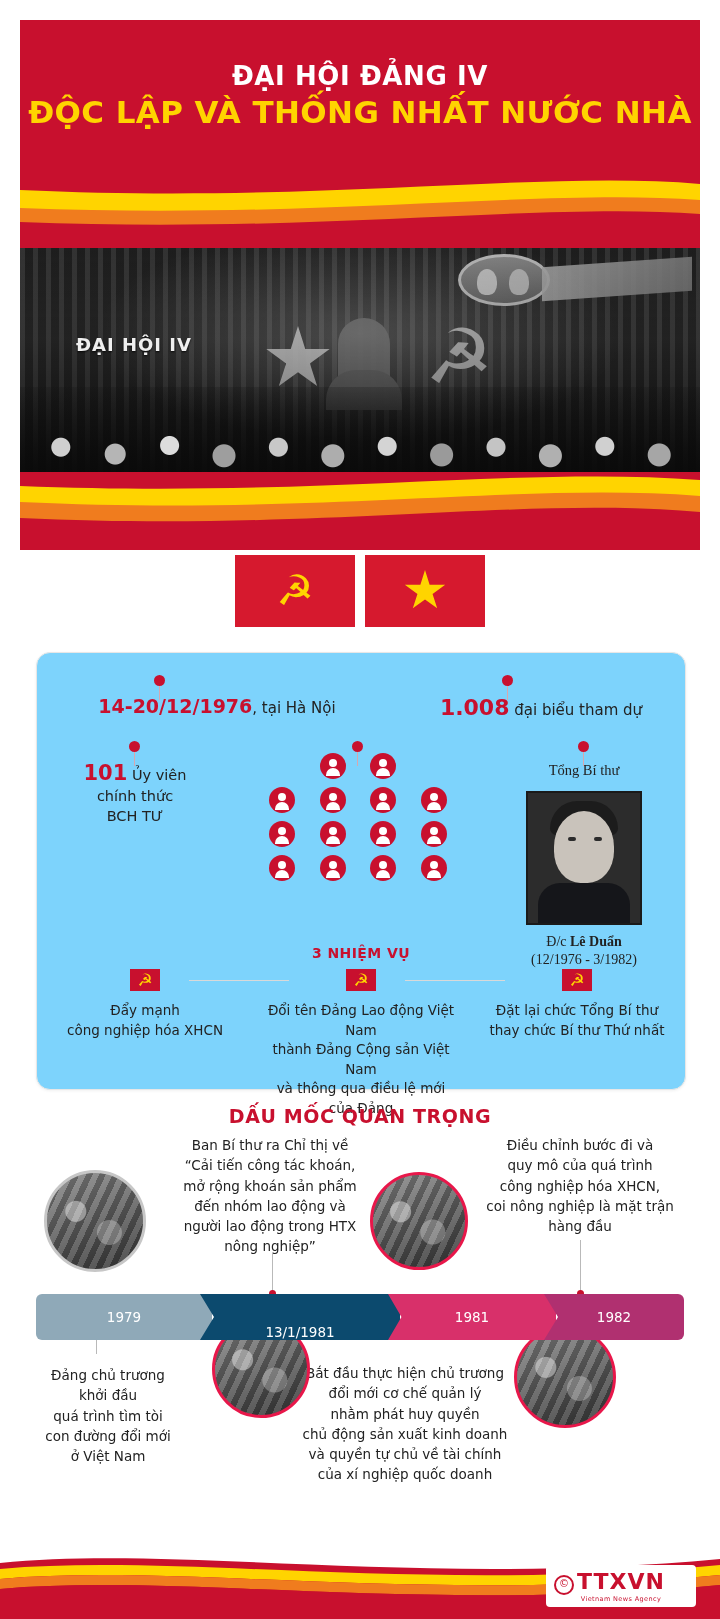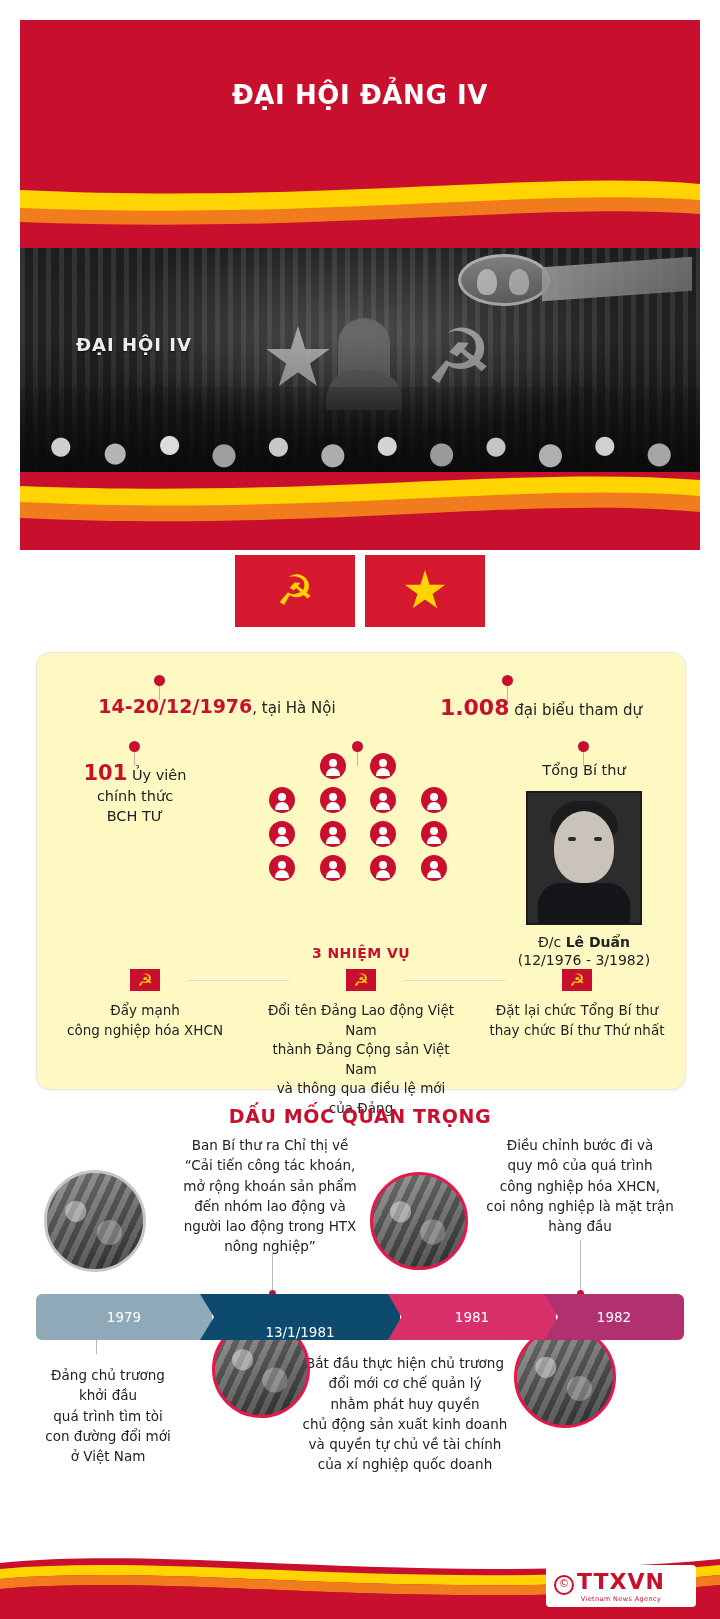--- a/index.html
+++ b/index.html
@@ -138,21 +138,21 @@
   }
   .flag .hs{color:#ffd400;font-size:42px;line-height:42px;}
   .flag .star{
     width:42px;height:42px;background:#ffd400;
     clip-path:polygon(50% 0%,61% 35%,98% 35%,68% 57%,79% 91%,50% 70%,21% 91%,32% 57%,2% 35%,39% 35%);
   }
 
   
   .card{
     position:absolute;left:36px;top:652px;width:648px;height:436px;
-    background:#fef9c3;border:1px solid #e7e7e7;border-radius:14px;
+    background:#7dd3fc;border:1px solid #e7e7e7;border-radius:14px;
     box-shadow:0 1px 3px rgba(0,0,0,.06);
   }
   .dot{
     width:11px;height:11px;border-radius:50%;background:#c8102e;
     position:absolute;
   }
   .dot:after{
     content:"";position:absolute;left:5px;top:11px;width:1px;height:14px;background:#d8a7ae;
   }
   .stat-num{color:#c8102e;font-weight:bold;}
@@ -160,21 +160,21 @@
   .row1{position:absolute;left:0;top:22px;width:648px;display:flex;}
   .r1a{width:360px;text-align:center;position:relative;}
   .r1b{width:288px;text-align:center;position:relative;}
   .r1-text{font-size:15px;color:#222;margin-top:20px;}
   .r1-text .stat-num{font-size:19px;}
 
   .row2{position:absolute;left:0;top:88px;width:648px;display:flex;}
   .col{position:relative;text-align:center;}
   .c1{width:196px;}
   .c2{width:250px;}
-  .c3{width:202px;}
+  .c3{width:202px;font-family:Liberation Serif, serif;}
   .col .lbl{font-size:14.5px;color:#222;line-height:1.35;margin-top:18px;}
   .col .lbl .stat-num{font-size:21px;}
 
   .people{
     margin:12px auto 0;width:196px;
     display:grid;grid-template-columns:repeat(4,1fr);gap:8px 6px;
     justify-items:center;
   }
   .person{
     width:26px;height:26px;border-radius:50%;background:#c8102e;position:relative;
@@ -286,20 +286,21 @@
   .logo .sub{color:#c8102e;font-size:6.5px;letter-spacing:.4px;margin-top:1px;}
 </style>
 </head>
 <body>
 
 <div class="page">
 
   <div class="header">
     <div class="header-inner">
       <div class="title1">ĐẠI HỘI ĐẢNG IV</div>
+      <div class="title2">ĐỘC LẬP VÀ THỐNG NHẤT NƯỚC NHÀ</div>
     </div>
   </div>
 
   <div class="band">
 
     <div class="ribbon-top">
       <svg width="680" height="78" viewBox="0 0 680 78" preserveAspectRatio="none">
         <path d="M0,0 L680,0 L680,16 C520,4 300,40 0,30 Z" fill="#c8102e"></path>
         <path d="M0,20 C300,34 520,0 680,14 L680,34 C520,22 300,56 0,44 Z" fill="#ffd400"></path>
         <path d="M0,38 C300,50 520,18 680,30 L680,48 C520,38 300,70 0,58 Z" fill="#f07c1e"></path>
@@ -448,21 +449,21 @@
     <div class="circ dark" style="left:44px;top:40px;width:96px;height:96px;">
         <div class="tex"></div>
       </div>
     <div class="circ pink" style="left:370px;top:42px;width:92px;height:92px;">
         <div class="tex"></div>
       </div>
 
     <div class="ms-text" style="left:18px;top:235px;width:180px;">
       Đảng chủ trương<br>khởi đầu<br>quá trình tìm tòi<br>con đường đổi mới<br>ở Việt Nam
     </div>
-    <div class="ms-text" style="left:300px;top:223px;width:210px;">
+    <div class="ms-text" style="left:300px;top:233px;width:210px;">
       Bắt đầu thực hiện chủ trương<br>đổi mới cơ chế quản lý<br>nhằm phát huy quyền<br>chủ động sản xuất kinh doanh<br>và quyền tự chủ về tài chính<br>của xí nghiệp quốc doanh
     </div>
     <div class="ms-stem" style="left:96px;top:178px;height:46px;"></div>
     <div class="ms-stem-dot" style="left:93px;top:176px;"></div>
 
     <div class="circ pink" style="left:212px;top:190px;width:92px;height:92px;">
         <div class="tex"></div>
       </div>
     <div class="circ pink" style="left:514px;top:196px;width:96px;height:96px;">
         <div class="tex"></div>

